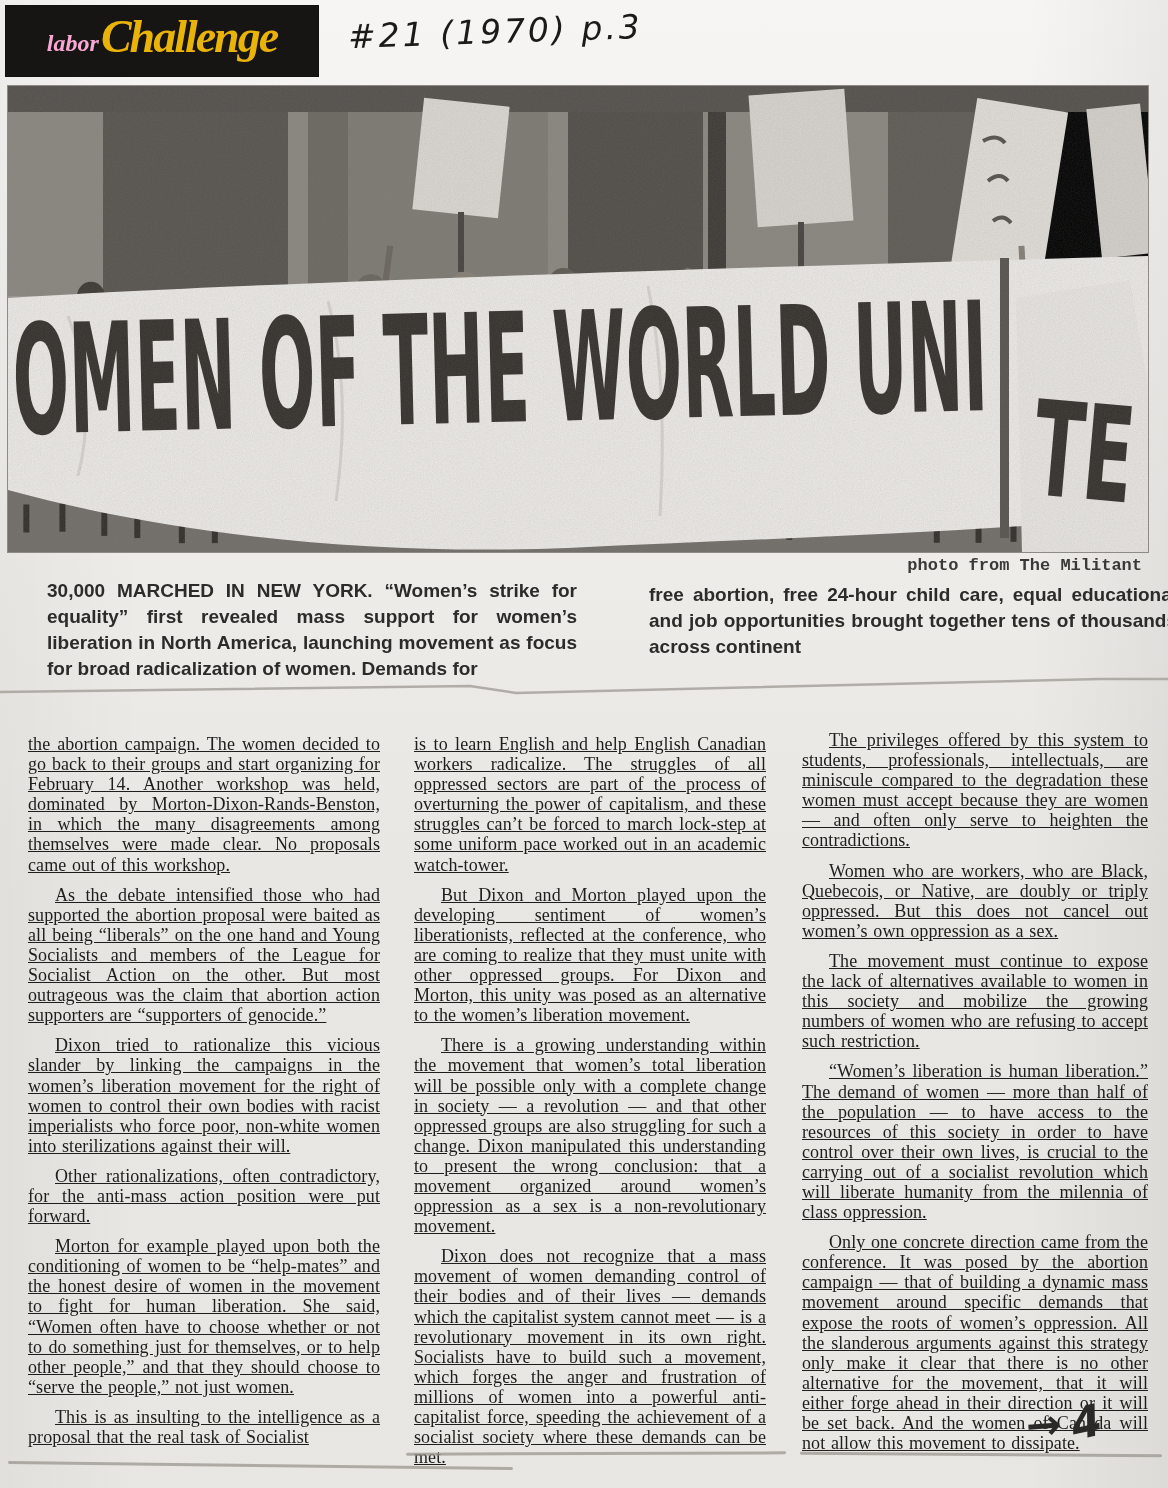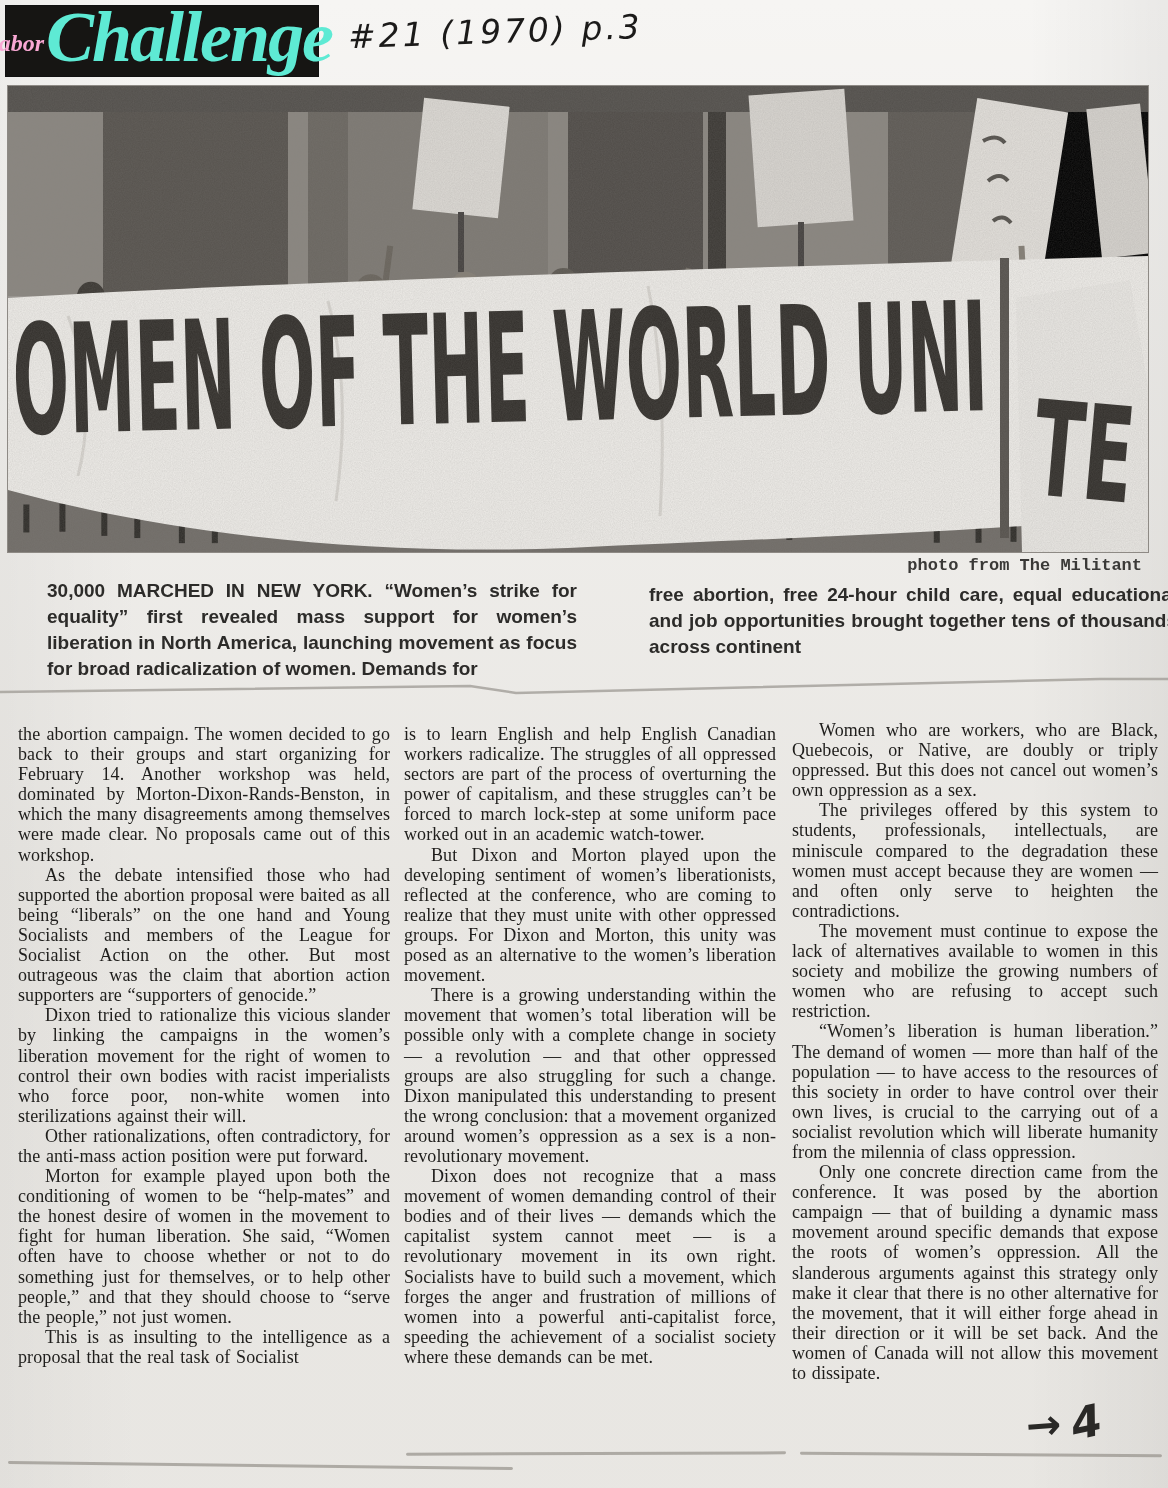--- a/index.html
+++ b/index.html
@@ -4,21 +4,21 @@
 <style>
   html,body{margin:0;padding:0;background:#d8d6d2;}
   .page{position:relative;width:1168px;height:1488px;background:#edebe7;overflow:hidden;
         font-family:"Liberation Serif","DejaVu Serif",serif;
         background-image:linear-gradient(90deg,rgba(0,0,0,.03),rgba(0,0,0,0) 12%,rgba(0,0,0,0) 88%,rgba(0,0,0,.05)),
                          linear-gradient(180deg,rgba(255,255,255,.5),rgba(0,0,0,.02) 60%);}
   
   .masthead{position:absolute;left:6px;top:6px;width:312px;height:70px;background:#161513;
             display:flex;align-items:flex-start;justify-content:center;gap:2px;box-shadow:0 0 0 1px #111;}
   .brand-small{color:#f9a8d4;font-style:italic;font-weight:bold;font-size:24px;margin-top:24px;letter-spacing:0;}
-  .brand-large{color:#5eead4;font-style:italic;font-weight:bold;font-size:72px;line-height:62px;letter-spacing:-2px;}
+  .brand-large{color:#eab308;font-style:italic;font-weight:bold;font-size:46px;line-height:62px;letter-spacing:-2px;}
   .hand{font-family:"DejaVu Sans",sans-serif;color:#1b1a19;}
   .handwritten-ref{position:absolute;left:348px;top:12px;font-size:33px;font-style:italic;
                    transform:rotate(-2deg);letter-spacing:3px;}
   
   .photo-wrap{position:absolute;left:8px;top:86px;width:1140px;height:466px;background:#9b9792;
               box-shadow:0 0 0 1px #8e8a85;}
   .photo-wrap svg{display:block;}
   .photo-credit{position:absolute;left:612px;top:556px;width:530px;text-align:right;
                 font-family:Liberation Mono, monospace;font-weight:bold;
                 font-size:17px;color:#3a3937;}
@@ -30,21 +30,21 @@
   
   .edge-top{position:absolute;left:0;top:676px;}
   .edge{position:absolute;height:3px;background:#9a968f;opacity:.75;border-radius:2px;}
   .edge-a{left:8px;top:1464px;width:505px;transform:rotate(0.7deg);}
   .edge-b{left:406px;top:1452px;width:380px;transform:rotate(-0.2deg);}
   .edge-c{left:800px;top:1453px;width:362px;transform:rotate(0.4deg);}
   
   .article{position:absolute;top:724px;left:0;width:1168px;color:#1e1d1b;}
   .col{position:absolute;top:0;text-align:justify;font-size:18px;line-height:20.1px;
        letter-spacing:.1px;word-spacing:1px;}
-  .col p{margin:0;text-indent:1.5em;}
+  .col p{margin:10px;text-indent:1.5em;text-decoration:underline;}
   .col p.no-indent{text-indent:0;}
   .col1{left:18px;width:372px;}
   .col2{left:404px;width:372px;}
   .col3{left:792px;width:366px;top:-4px;}
   
   .arrow-note{position:absolute;left:1026px;top:1398px;display:flex;align-items:center;gap:10px;
               transform:rotate(-4deg);}
   .arrow-glyph{font-size:42px;font-weight:bold;color:#2a2927;}
   .page-ref{font-size:44px;font-style:italic;font-weight:bold;color:#2a2927;transform:rotate(-8deg);}
 </style>
@@ -231,22 +231,22 @@
       <p>Morton for example played upon both the conditioning of women to be “help-mates” and the honest desire of women in the movement to fight for human liberation. She said, “Women often have to choose whether or not to do something just for themselves, or to help other people,” and that they should choose to “serve the people,” not just women.</p>
       <p>This is as insulting to the intelligence as a proposal that the real task of Socialist</p>
     </div>
     <div class="col col2">
       <p class="no-indent">is to learn English and help English Canadian workers radicalize. The struggles of all oppressed sectors are part of the process of overturning the power of capitalism, and these struggles can’t be forced to march lock-step at some uniform pace worked out in an academic watch-tower.</p>
       <p>But Dixon and Morton played upon the developing sentiment of women’s liberationists, reflected at the conference, who are coming to realize that they must unite with other oppressed groups. For Dixon and Morton, this unity was posed as an alternative to the women’s liberation movement.</p>
       <p>There is a growing understanding within the movement that women’s total liberation will be possible only with a complete change in society — a revolution — and that other oppressed groups are also struggling for such a change. Dixon manipulated this understanding to present the wrong conclusion: that a movement organized around women’s oppression as a sex is a non-revolutionary movement.</p>
       <p>Dixon does not recognize that a mass movement of women demanding control of their bodies and of their lives — demands which the capitalist system cannot meet — is a revolutionary movement in its own right. Socialists have to build such a movement, which forges the anger and frustration of millions of women into a powerful anti-capitalist force, speeding the achievement of a socialist society where these demands can be met.</p>
     </div>
     <div class="col col3">
+      <p>The privileges offered by this system to students, professionals, intellectuals, are miniscule compared to the degradation these women must accept because they are women — and often only serve to heighten the contradictions.</p>
       <p>Women who are workers, who are Black, Quebecois, or Native, are doubly or triply oppressed. But this does not cancel out women’s own oppression as a sex.</p>
-      <p>The privileges offered by this system to students, professionals, intellectuals, are miniscule compared to the degradation these women must accept because they are women — and often only serve to heighten the contradictions.</p>
       <p>The movement must continue to expose the lack of alternatives available to women in this society and mobilize the growing numbers of women who are refusing to accept such restriction.</p>
       <p>“Women’s liberation is human liberation.” The demand of women — more than half of the population — to have access to the resources of this society in order to have control over their own lives, is crucial to the carrying out of a socialist revolution which will liberate humanity from the milennia of class oppression.</p>
       <p>Only one concrete direction came from the conference. It was posed by the abortion campaign — that of building a dynamic mass movement around specific demands that expose the roots of women’s oppression. All the slanderous arguments against this strategy only make it clear that there is no other alternative for the movement, that it will either forge ahead in their direction or it will be set back. And the women of Canada will not allow this movement to dissipate.</p>
     </div>
   </div>
 
   <div class="edge edge-a"></div>
   <div class="edge edge-b"></div>
   <div class="edge edge-c"></div>
 

